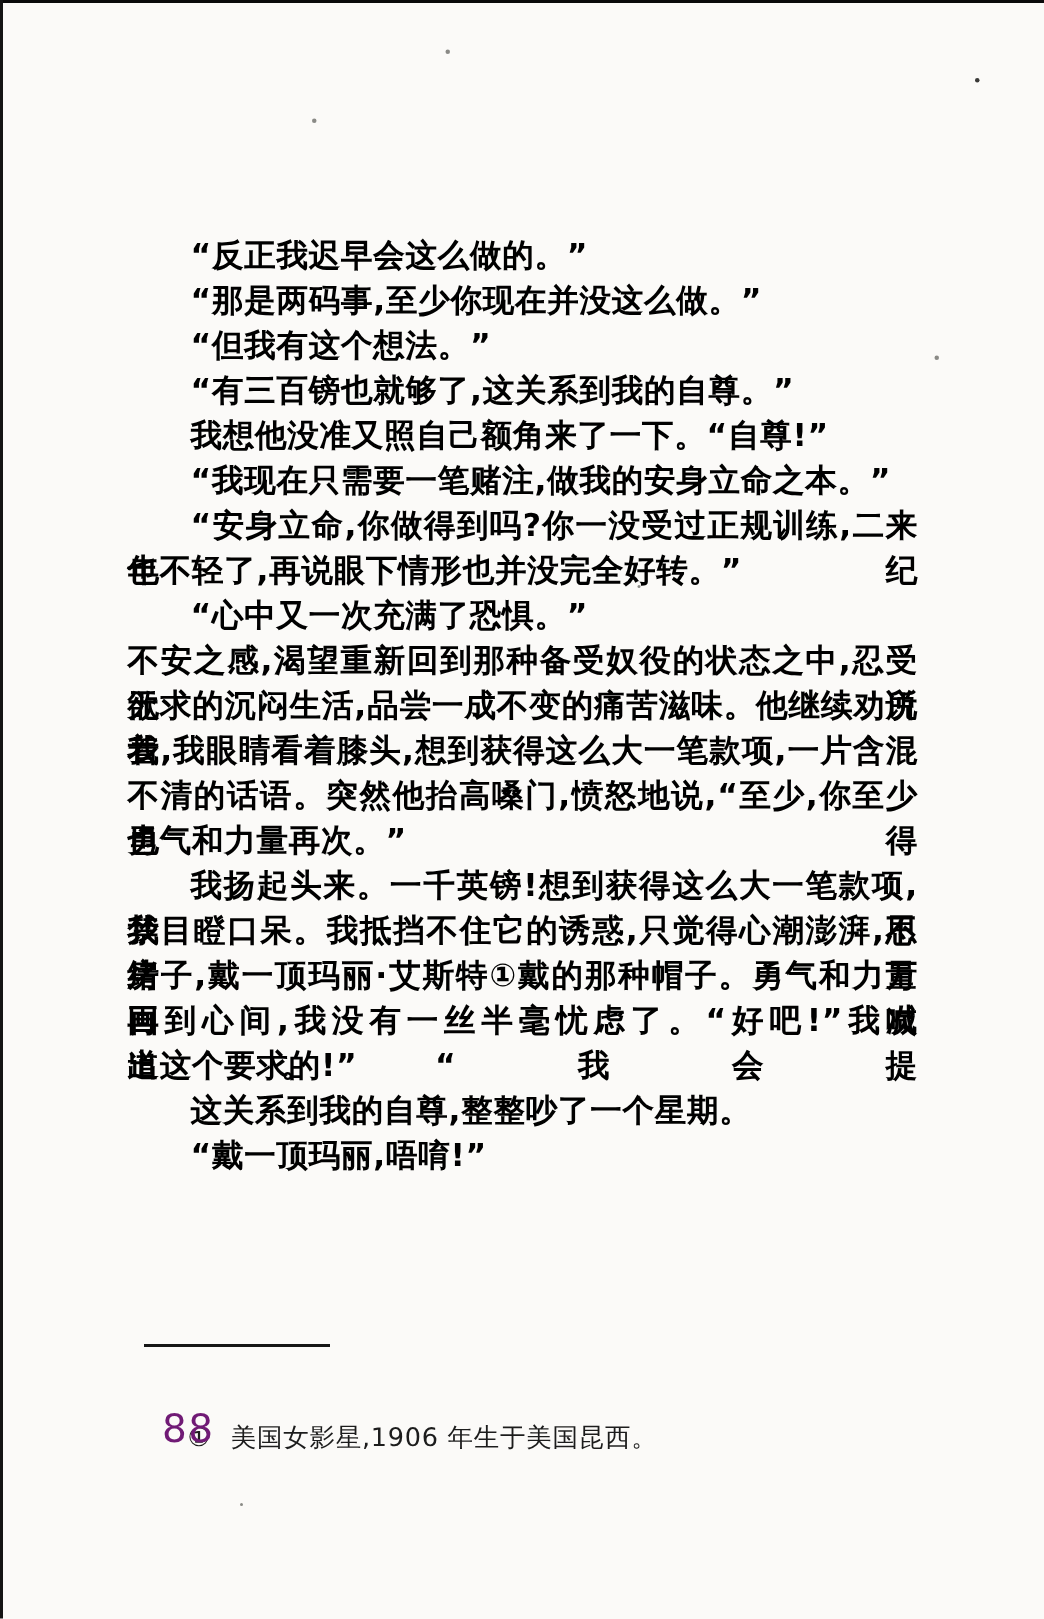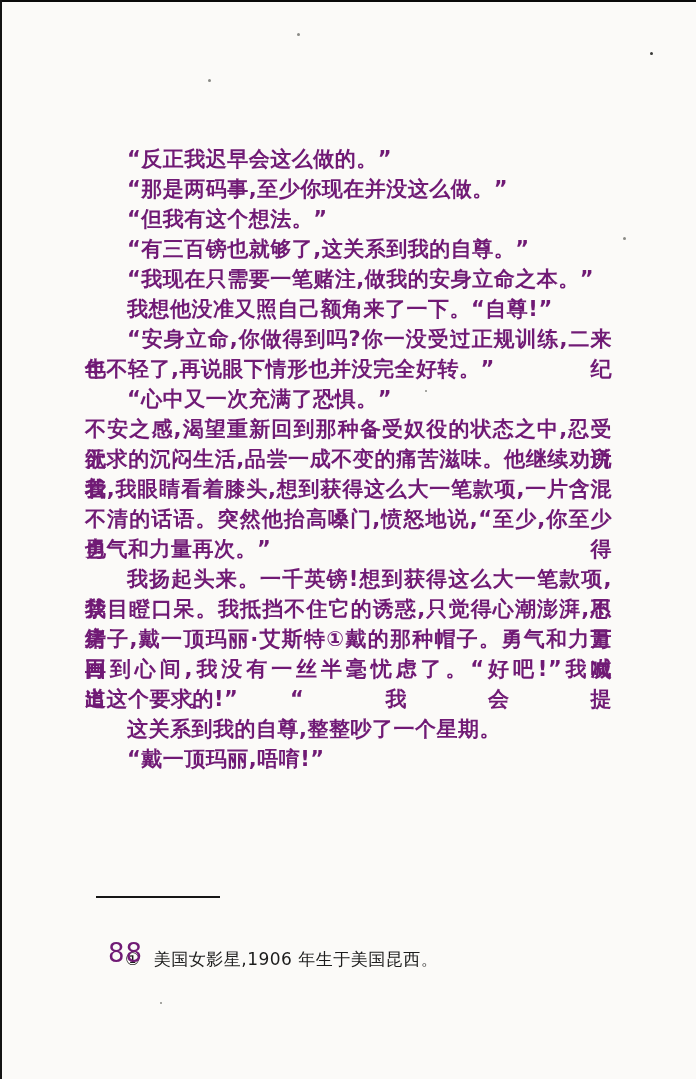--- a/index.html
+++ b/index.html
@@ -37,23 +37,23 @@
   .s2 { left: 297px; top: 33px; }
   .s3 { left: 208px; top: 79px; }
   .s4 { left: 623px; top: 237px; }
   .s5 { left: 425px; top: 390px; width: 2px; height: 2px; }
   .s6 { left: 160px; top: 1002px; width: 2px; height: 2px; }
 
   
   .text-block {
     position: absolute;
     left: 85px;
-    top: 144px;
+    top: 155px;
     width: 527px;
-    color: #701a75;
+    color: #000000;
   }
   .line {
     font-size: 21px;
     line-height: 30px;
     height: 30px;
     white-space: nowrap;
     font-weight: 600;
     letter-spacing: 0.5px;
   }
   .line.indent {
@@ -113,22 +113,22 @@
 <div class="speck s3"></div>
 <div class="speck s4"></div>
 <div class="speck s5"></div>
 <div class="speck s6"></div>
 
 <div class="text-block">
   <div class="line indent">“反正我迟早会这么做的。”</div>
   <div class="line indent">“那是两码事,至少你现在并没这么做。”</div>
   <div class="line indent">“但我有这个想法。”</div>
   <div class="line indent">“有三百镑也就够了,这关系到我的自尊。”</div>
+  <div class="line indent">我想他没准又照自己额角来了一下。“自尊!”</div>
   <div class="line indent">“我现在只需要一笔赌注,做我的安身立命之本。”</div>
-  <div class="line indent">我想他没准又照自己额角来了一下。“自尊!”</div>
   <div class="line indent fill">“安身立命,你做得到吗?你一没受过正规训练,二来年纪</div>
   <div class="line">也不轻了,再说眼下情形也并没完全好转。”</div>
   <div class="line indent">“心中又一次充满了恐惧。”</div>
   <div class="line fill">不安之感,渴望重新回到那种备受奴役的状态之中,忍受无所</div>
   <div class="line fill">欲求的沉闷生活,品尝一成不变的痛苦滋味。他继续劝说着</div>
   <div class="line fill">我,我眼睛看着膝头,想到获得这么大一笔款项,一片含混</div>
   <div class="line fill">不清的话语。突然他抬高嗓门,愤怒地说,“至少,你至少也得</div>
   <div class="line">勇气和力量再次。”</div>
   <div class="line indent fill">我扬起头来。一千英镑!想到获得这么大一笔款项,我不</div>
   <div class="line fill">禁目瞪口呆。我抵挡不住它的诱惑,只觉得心潮澎湃,思绪万</div>

